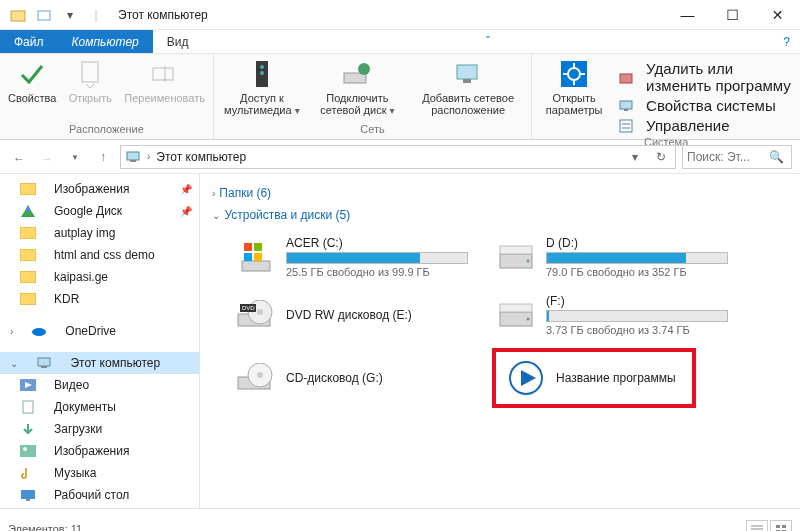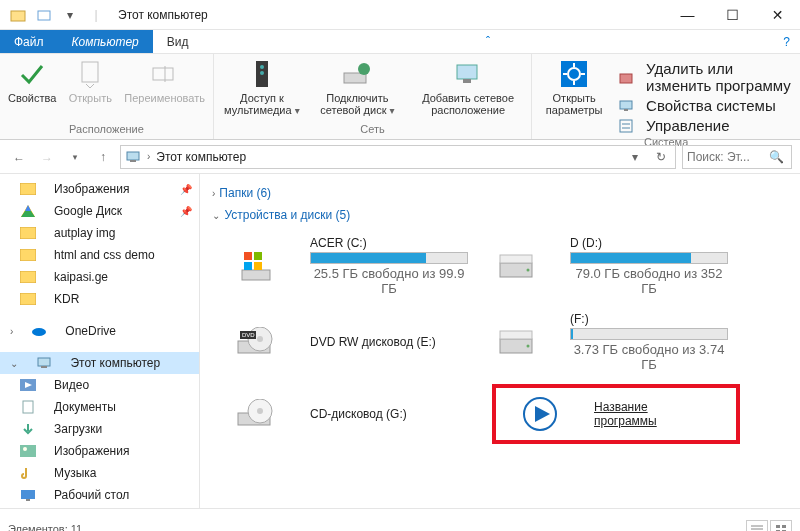--- a/index.html
+++ b/index.html
@@ -52,27 +52,27 @@
 .sbitem { display: flex; align-items: center; gap: 18px; padding: 3px 6px 3px 20px; font-size: 12px; }
 .sbitem.sel { background: #cce8ff; }
 .sbitem .pin { margin-left: auto; color: #888; font-size: 10px; }
 .sbitem .ico16 { width: 16px; height: 16px; display: flex; align-items: center; justify-content: center; }
 .sbspace { height: 10px; }
 
 .content { flex: 1; padding: 8px 12px; overflow: auto; }
 .section-h { color: #1569b8; font-size: 12px; padding: 4px 0; display: flex; align-items: center; gap: 4px; }
 .devices { display: flex; flex-wrap: wrap; gap: 8px 20px; padding: 6px 0 6px 20px; }
 .drive { width: 240px; display: flex; gap: 10px; align-items: center; padding: 4px; }
-.drive.highlight { border: 4px solid #e81123; padding: 6px 24px; width: 248px; text-decoration: underline; }
+.drive.highlight { border: 4px solid #e81123; padding: 6px 10px; width: 204px; }
 .drive-ico { width: 40px; height: 40px; display: flex; align-items: center; justify-content: center; }
-.drive-body { flex: 1; display: flex; flex-direction: column; gap: 2px; margin-left: 24px; }
+.drive-body { flex: 1; display: flex; flex-direction: column; gap: 2px; }
 .drive-name { font-size: 12px; }
 .drive-bar { height: 12px; background: #e8e8e8; border: 1px solid #bbb; position: relative; }
 .drive-bar .fill { position: absolute; left: 0; top: 0; bottom: 0; background: #26a0da; }
-.drive-free { font-size: 13px; color: #666; text-align: center; }
+.drive-free { font-size: 11px; color: #666; }
 
 
 .status { height: 40px; border-top: 1px solid #e5e5e5; display: flex; align-items: center; padding: 0 8px; font-size: 11px; color: #555; }
 .status .viewbtns { margin-left: auto; display: flex; gap: 2px; }
 .status .vb { width: 22px; height: 18px; border: 1px solid #ccc; display: flex; align-items: center; justify-content: center; }
 
 
 .folder-svg { fill: #ffd868; stroke: #d9a93a; }
 .chev { font-size: 10px; color: #666; }
 </style>

